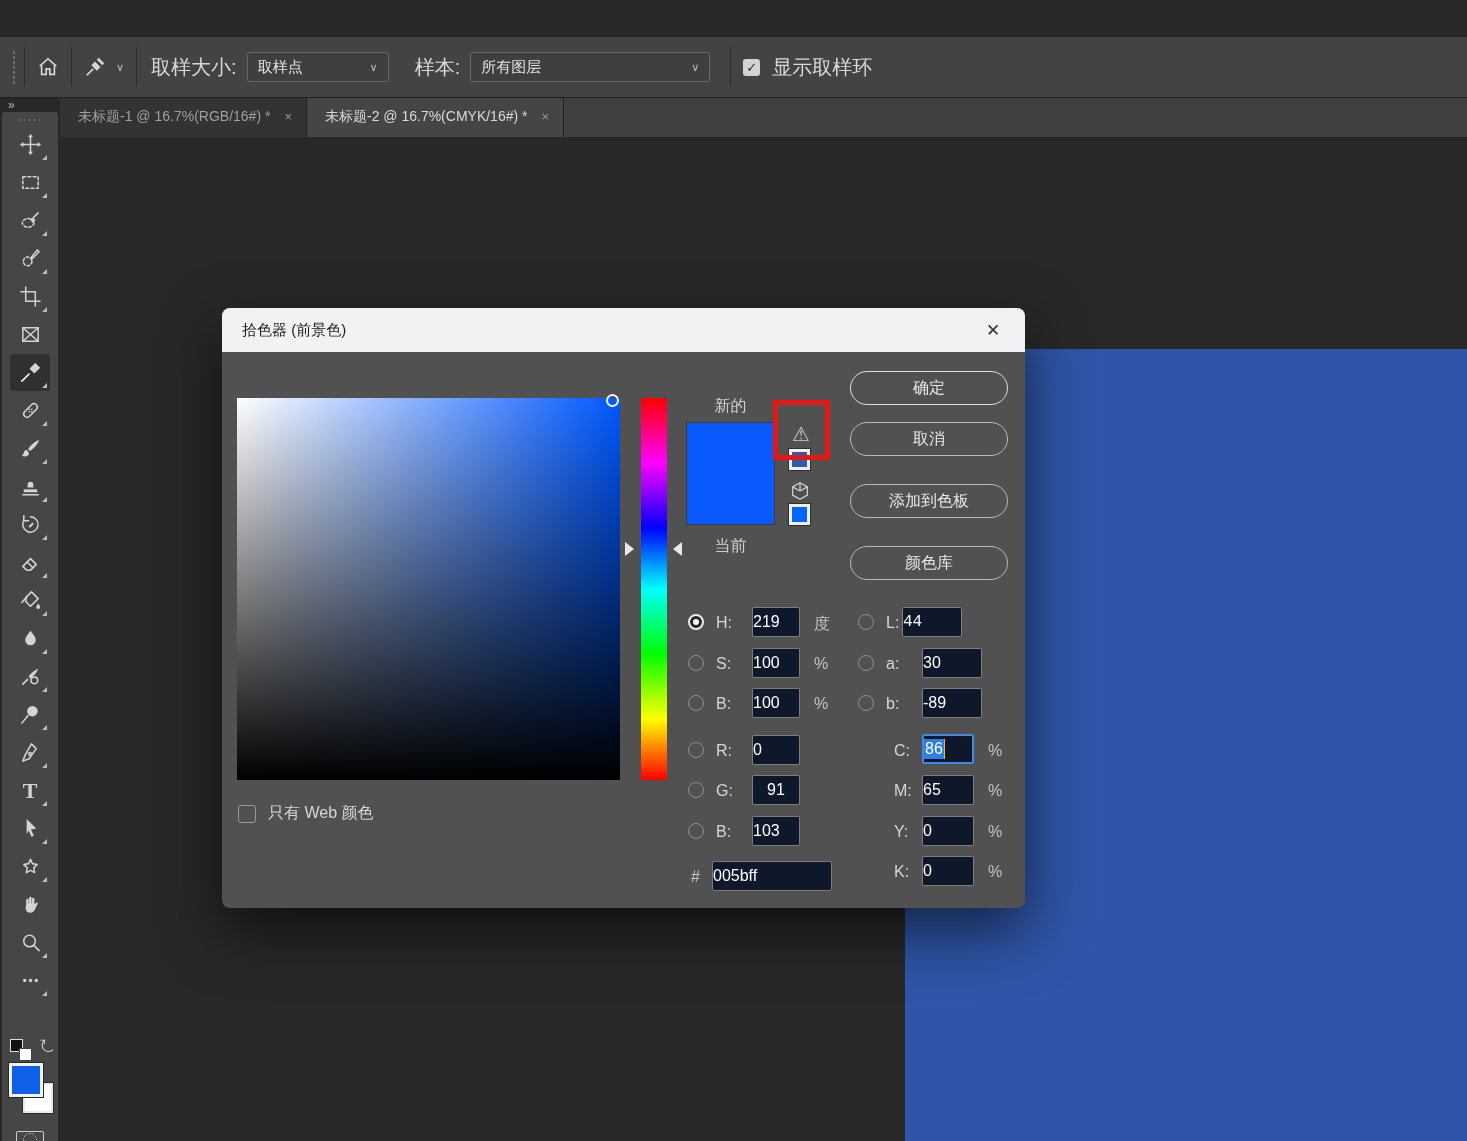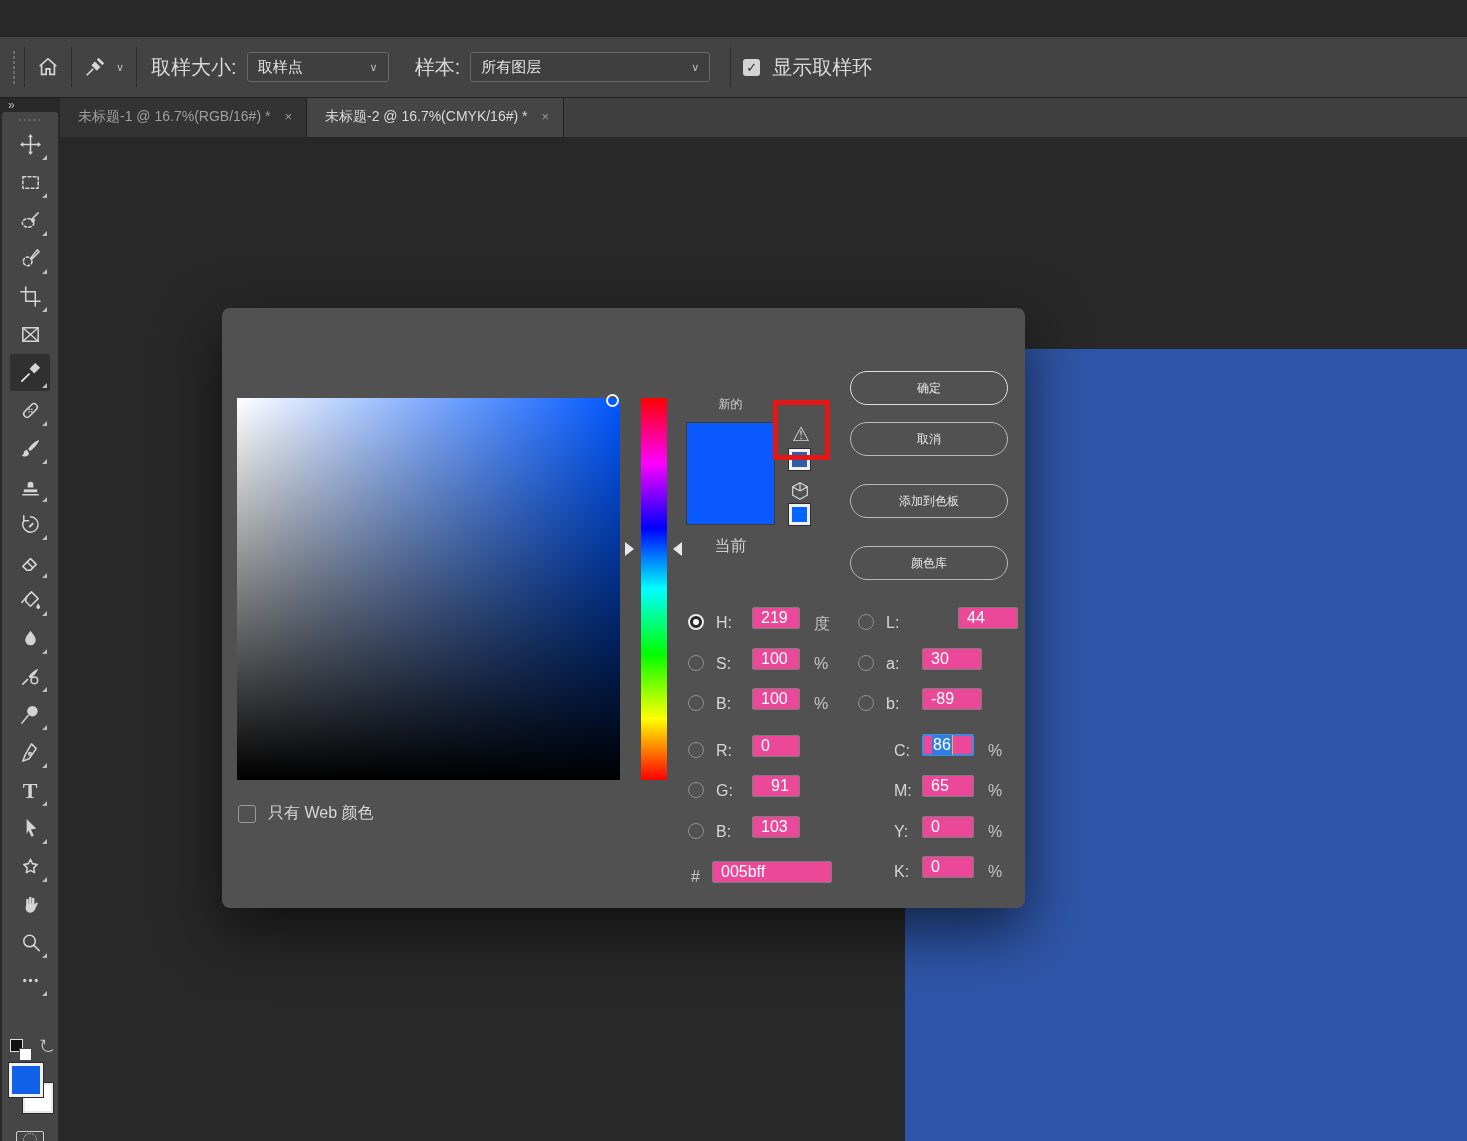--- a/index.html
+++ b/index.html
@@ -61,46 +61,46 @@
 
   #color-field { position:absolute; left:15px; top:90px; width:383px; height:382px;
     background:linear-gradient(to top,#000,rgba(0,0,0,0)),linear-gradient(to right,#fff,#0057ff); }
   #field-marker { position:absolute; right:1px; top:-4px; width:13px; height:13px; border:2px solid rgba(255,255,255,.95); border-radius:50%; }
   #hue-slider { position:absolute; left:419px; top:90px; width:26px; height:382px;
     background:linear-gradient(to bottom,#ff0000 0%,#ff00ff 17%,#0000ff 34%,#00ffff 50%,#00ff00 67%,#ffff00 84%,#ff0000 100%); }
   .hue-arrow { position:absolute; width:0; height:0; }
   #hue-arrow-left  { left:403px; top:234px; border-top:7px solid transparent; border-bottom:7px solid transparent; border-left:9px solid #e8e8e8; }
   #hue-arrow-right { left:451px; top:234px; border-top:7px solid transparent; border-bottom:7px solid transparent; border-right:9px solid #e8e8e8; }
 
-  #newcur { position:absolute; left:464px; top:88px; width:89px; text-align:center; color:#cfcfcf; font-size:12px; }
+  #newcur { position:absolute; left:464px; top:88px; width:89px; text-align:center; color:#cfcfcf; font-size:16px; }
   #swatch-newcur { position:absolute; left:464px; top:114px; width:89px; height:103px; border:1px solid #3a3a3a; }
   #swatch-new { position:absolute; left:0; top:0; width:100%; height:52%; }
   #swatch-cur { position:absolute; left:0; bottom:0; width:100%; height:48%; }
   #label-current { position:absolute; left:464px; top:228px; width:89px; text-align:center; color:#cfcfcf; font-size:16px; }
 
   #gamut-warning { position:absolute; left:567px; top:115px; width:24px; height:22px; color:#cfcfcf; font-size:20px; display:flex; align-items:center; justify-content:center; }
   #gamut-swatch, #web-swatch { position:absolute; left:567px; width:21px; height:21px; border:3px solid #f0f0f0; outline:1px solid #2e2e2e; }
   #gamut-swatch { top:141px; }
   #cube-icon { position:absolute; left:567px; top:172px; width:22px; height:22px; }
   #cube-icon svg { width:22px; height:22px; stroke:#cfcfcf; fill:none; stroke-width:1.4; }
   #web-swatch { top:196px; }
   #annotation-box { position:absolute; left:551px; top:92px; width:57px; height:60px; border:5px solid #e41717; z-index:5; }
 
-  .dlg-btn { position:absolute; left:628px; width:158px; height:34px; border:1px solid #b9b9b9; border-radius:17px; background:transparent; color:#e8e8e8; font-size:12px; display:flex; align-items:center; justify-content:center; }
+  .dlg-btn { position:absolute; left:628px; width:158px; height:34px; border:1px solid #b9b9b9; border-radius:17px; background:transparent; color:#e8e8e8; font-size:16px; display:flex; align-items:center; justify-content:center; }
   #btn-ok { top:63px; border-color:#dedede; }
   #btn-cancel { top:114px; }
   #btn-swatches { top:176px; }
   #btn-library { top:238px; }
 
   .radio { position:absolute; width:16px; height:16px; border:1px solid #909090; border-radius:50%; background:transparent; }
   .radio.sel { border:2px solid #ececec; background:#262626; }
   .radio.sel::after { content:""; position:absolute; left:3px; top:3px; width:6px; height:6px; background:#fff; border-radius:50%; }
   .flabel { position:absolute; width:34px; text-align:left; color:#d6d6d6; font-size:16px; }
   .funit  { position:absolute; color:#c4c4c4; font-size:16px; }
-  .finput { position:absolute; height:22px; background:#ec4899; border:1px solid #7d7d7d; border-radius:2px; color:#fff; font-size:16px; display:flex; align-items:center; padding-left:8px; }
+  .finput { position:absolute; height:30px; background:#0f172a; border:1px solid #7d7d7d; border-radius:2px; color:#fff; font-size:16px; display:flex; align-items:center; }
   .finput.small { width:48px; }
   .finput.mid   { width:52px; }
   .finput.wide  { width:120px; }
   .finput.lab   { width:60px; }
   .finput.focused { border:2px solid #3f8ae0; }
   .finput.focused .selval { background:#2f7fe0; color:#fff; padding:1px 1px; border-right:1px solid #ffb23e; }
 
   #web-only { position:absolute; left:16px; top:495px; display:flex; align-items:center; }
   #web-only .cb { width:18px; height:18px; border:1px solid #9a9a9a; border-radius:3px; background:transparent; margin-right:12px; }
   #web-only .cb-label { color:#d6d6d6; font-size:16px; }
@@ -309,20 +309,24 @@
       <div id="swap-colors">⤾</div>
       <div id="bg-swatch" style="background-color: rgb(255, 255, 255);"></div>
       <div id="fg-swatch" style="background-color: rgb(17, 96, 232);"></div>
       <div id="quickmask">
           <div class="dotcirc"></div>
         </div>
     </div>
   </div>
 
   <div id="dialog">
+    <div id="dialog-titlebar">
+      <span id="dialog-title">拾色器 (前景色)</span>
+      <span id="dialog-close">✕</span>
+    </div>
 
     <div id="color-field">
       <div id="field-marker"></div>
     </div>
     <div id="hue-slider"></div>
     <div id="hue-arrow-left" class="hue-arrow"></div>
     <div id="hue-arrow-right" class="hue-arrow"></div>
 
     <div id="newcur">新的</div>
     <div id="swatch-newcur">
@@ -363,21 +367,21 @@
 
     <div class="radio" style="left:466px; top:387px;"></div>
     <span class="flabel" style="left:494px; top:387px;">B:</span>
     <div class="finput small" style="left:530px; top:380px;">
         <span>100</span>
       </div>
     <span class="funit" style="left:592px; top:387px;">%</span>
 
     <div class="radio" style="left:636px; top:306px;"></div>
     <span class="flabel" style="left:664px; top:306px;">L:</span>
-    <div class="finput lab" style="left:736px; top:299px;">
+    <div class="finput lab" style="left:680px; top:299px;font-family:Liberation Mono, monospace;">
         <span>44</span>
       </div>
 
     <div class="radio" style="left:636px; top:347px;"></div>
     <span class="flabel" style="left:664px; top:347px;">a:</span>
     <div class="finput lab" style="left:700px; top:340px;">
         <span>30</span>
       </div>
 
     <div class="radio" style="left:636px; top:387px;"></div>

